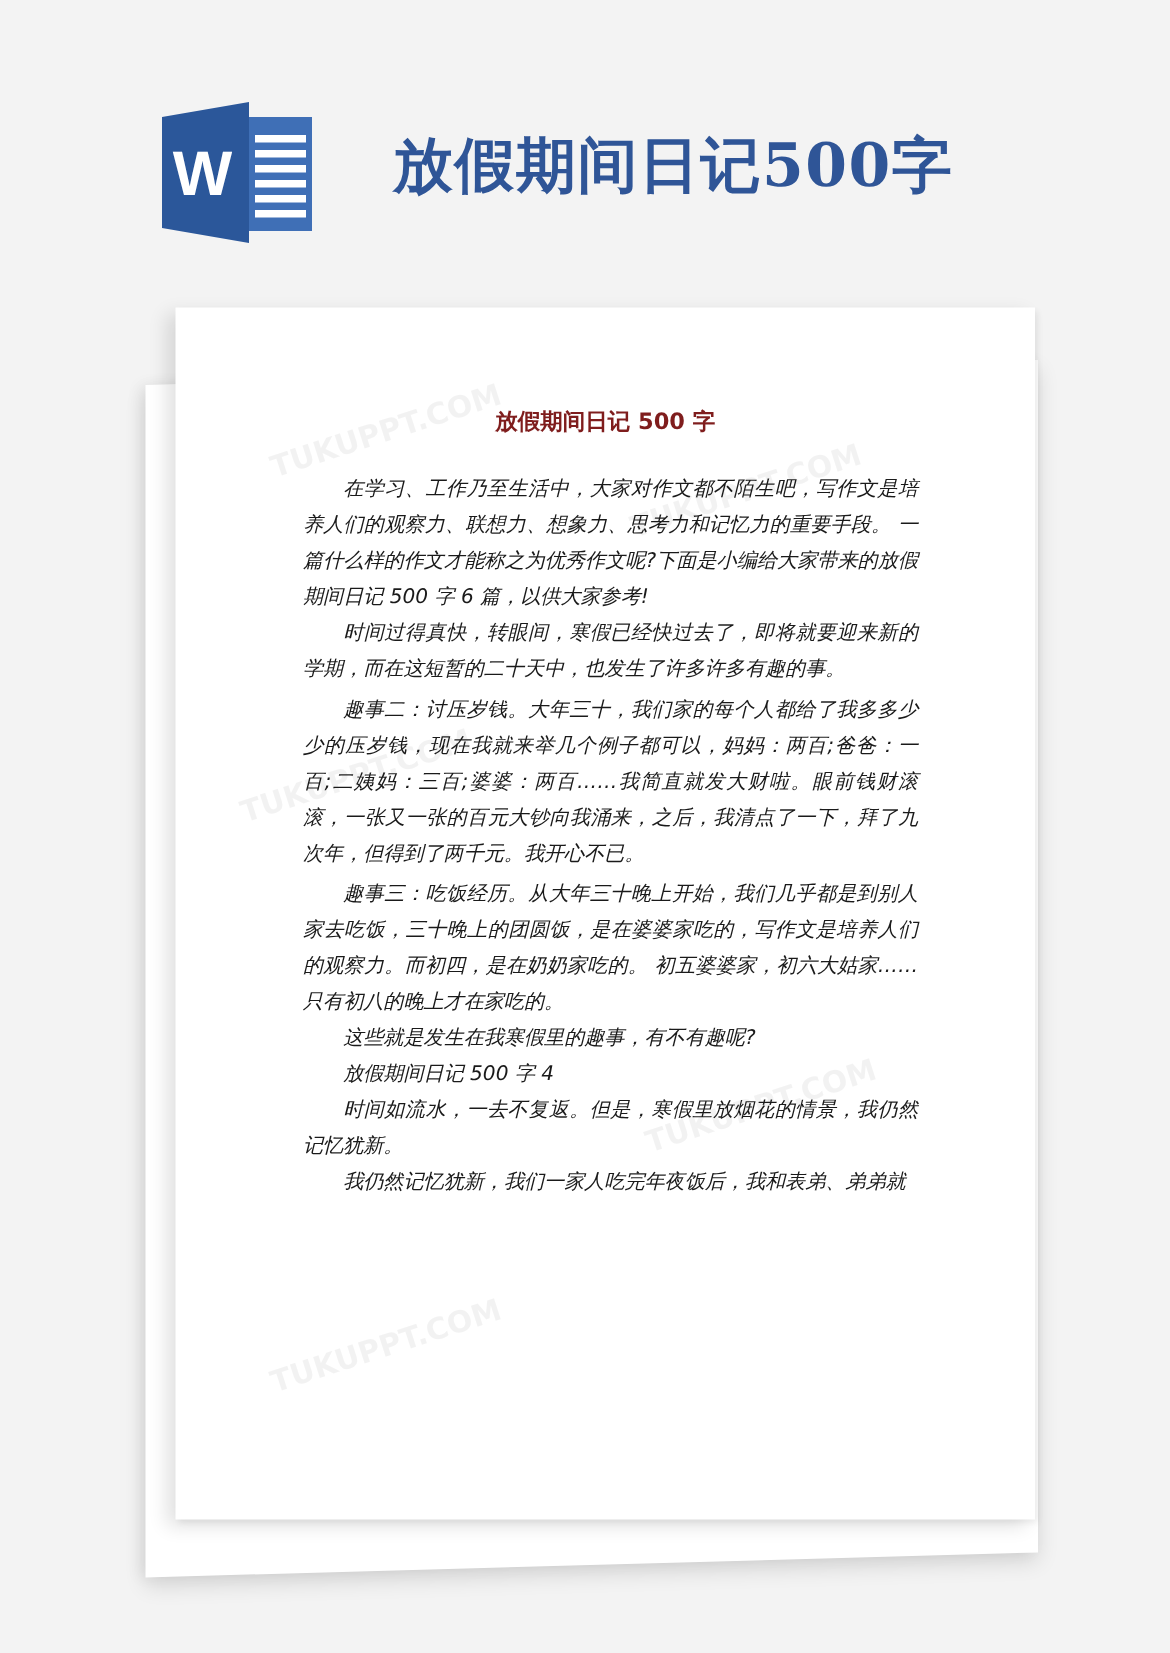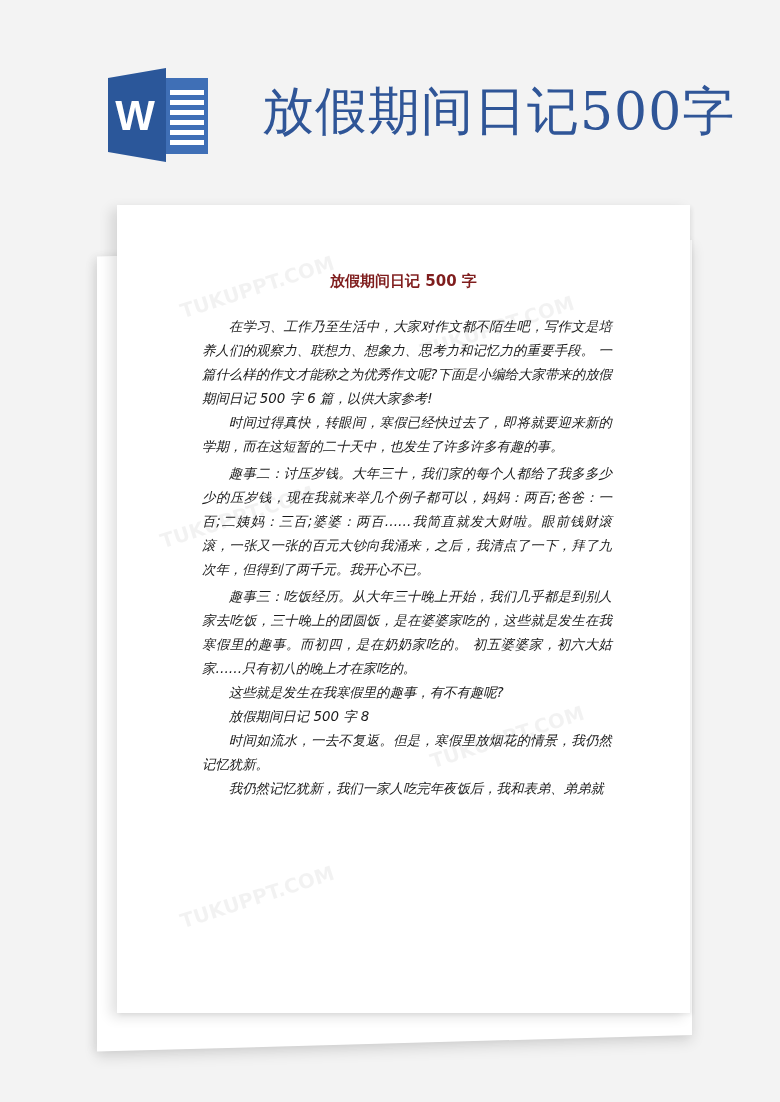--- a/index.html
+++ b/index.html
@@ -6,21 +6,21 @@
   body {
     width:780px; height:1102px; overflow:hidden; position:relative;
     background:#f3f3f3;
     font-family:"DejaVu Sans","Liberation Sans",sans-serif;
   }
   .header { position:absolute; left:0; top:0; width:780px; height:190px; }
   .word-icon { position:absolute; left:108px; top:68px; width:100px; height:94px; }
   .header-title {
     position:absolute; left:262px; top:76px;
     font-family:"DejaVu Serif","Liberation Serif",serif;
-    font-size:52px; font-weight:normal; color:#2f5597; letter-spacing:1px;
+    font-size:40px; font-weight:bold; color:#2f5597; letter-spacing:1px;
     line-height:70px; white-space:nowrap;
   }
   .page-back {
     position:absolute; left:97px; top:240px; width:595px; height:795px;
     background:#fff;
     transform: skewY(-1.6deg); transform-origin: right bottom;
     box-shadow: 0 6px 14px rgba(0,0,0,0.12), -4px 0 10px rgba(0,0,0,0.06);
   }
   .page {
     position:absolute; left:117px; top:205px; width:573px; height:808px;
@@ -71,19 +71,19 @@
   <div class="watermark" style="left:40px;top:300px;">TUKUPPT.COM</div>
   <div class="watermark" style="left:310px;top:520px;">TUKUPPT.COM</div>
   <div class="watermark" style="left:60px;top:680px;">TUKUPPT.COM</div>
 
   <div class="doc-title">放假期间日记 500 字</div>
 
   <div class="body-text">
     <p>在学习、工作乃至生活中，大家对作文都不陌生吧，写作文是培养人们的观察力、联想力、想象力、思考力和记忆力的重要手段。 一篇什么样的作文才能称之为优秀作文呢?下面是小编给大家带来的放假期间日记 500 字 6 篇，以供大家参考!</p>
     <p>时间过得真快，转眼间，寒假已经快过去了，即将就要迎来新的学期，而在这短暂的二十天中，也发生了许多许多有趣的事。</p>
     <p class="gap">趣事二：讨压岁钱。大年三十，我们家的每个人都给了我多多少少的压岁钱，现在我就来举几个例子都可以，妈妈：两百;爸爸：一百;二姨妈：三百;婆婆：两百……我简直就发大财啦。眼前钱财滚滚，一张又一张的百元大钞向我涌来，之后，我清点了一下，拜了九次年，但得到了两千元。我开心不已。</p>
-    <p class="gap">趣事三：吃饭经历。从大年三十晚上开始，我们几乎都是到别人家去吃饭，三十晚上的团圆饭，是在婆婆家吃的，这些就是发生在我寒假里的趣事。而初四，是在奶奶家吃的。 初五婆婆家，初六大姑家……只有初八的晚上才在家吃的。</p>
+    <p class="gap">趣事三：吃饭经历。从大年三十晚上开始，我们几乎都是到别人家去吃饭，三十晚上的团圆饭，是在婆婆家吃的，写作文是培养人们的观察力。而初四，是在奶奶家吃的。 初五婆婆家，初六大姑家……只有初八的晚上才在家吃的。</p>
     <p>这些就是发生在我寒假里的趣事，有不有趣呢?</p>
-    <p>放假期间日记 500 字 8</p>
+    <p>放假期间日记 500 字 4</p>
     <p>时间如流水，一去不复返。但是，寒假里放烟花的情景，我仍然记忆犹新。</p>
     <p>我仍然记忆犹新，我们一家人吃完年夜饭后，我和表弟、弟弟就</p>
   </div>
 </div>
 
 </body></html>

